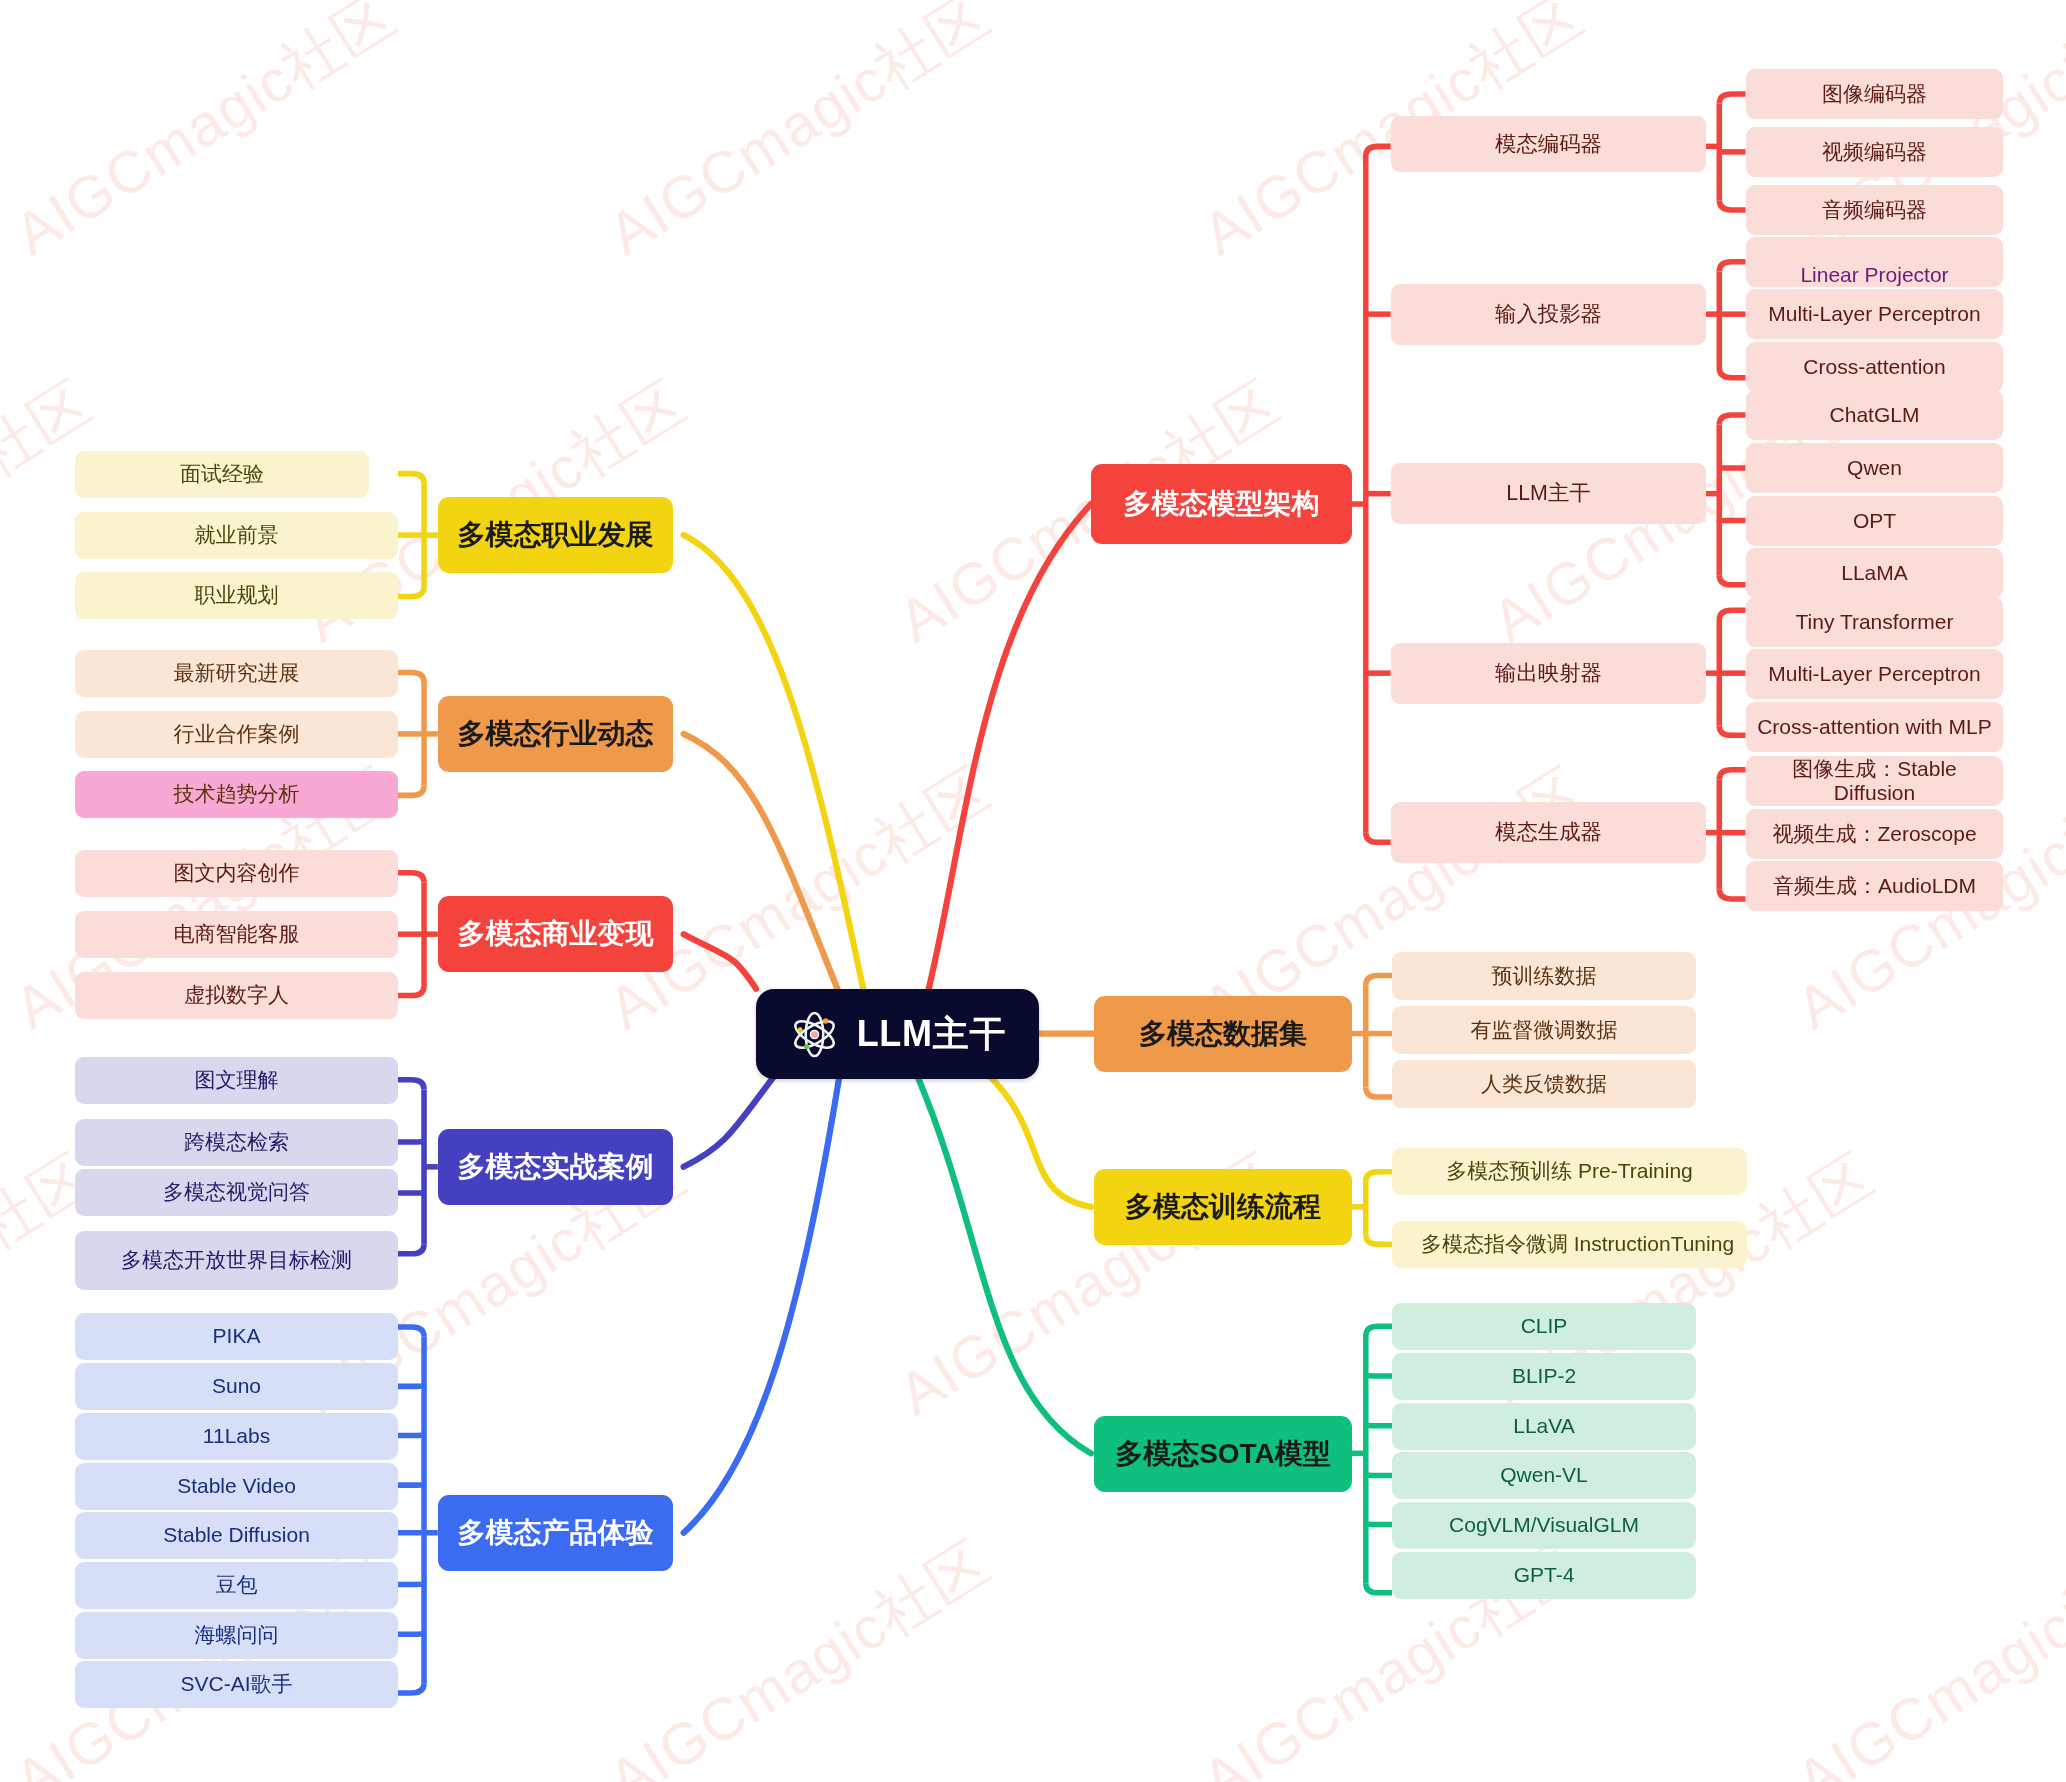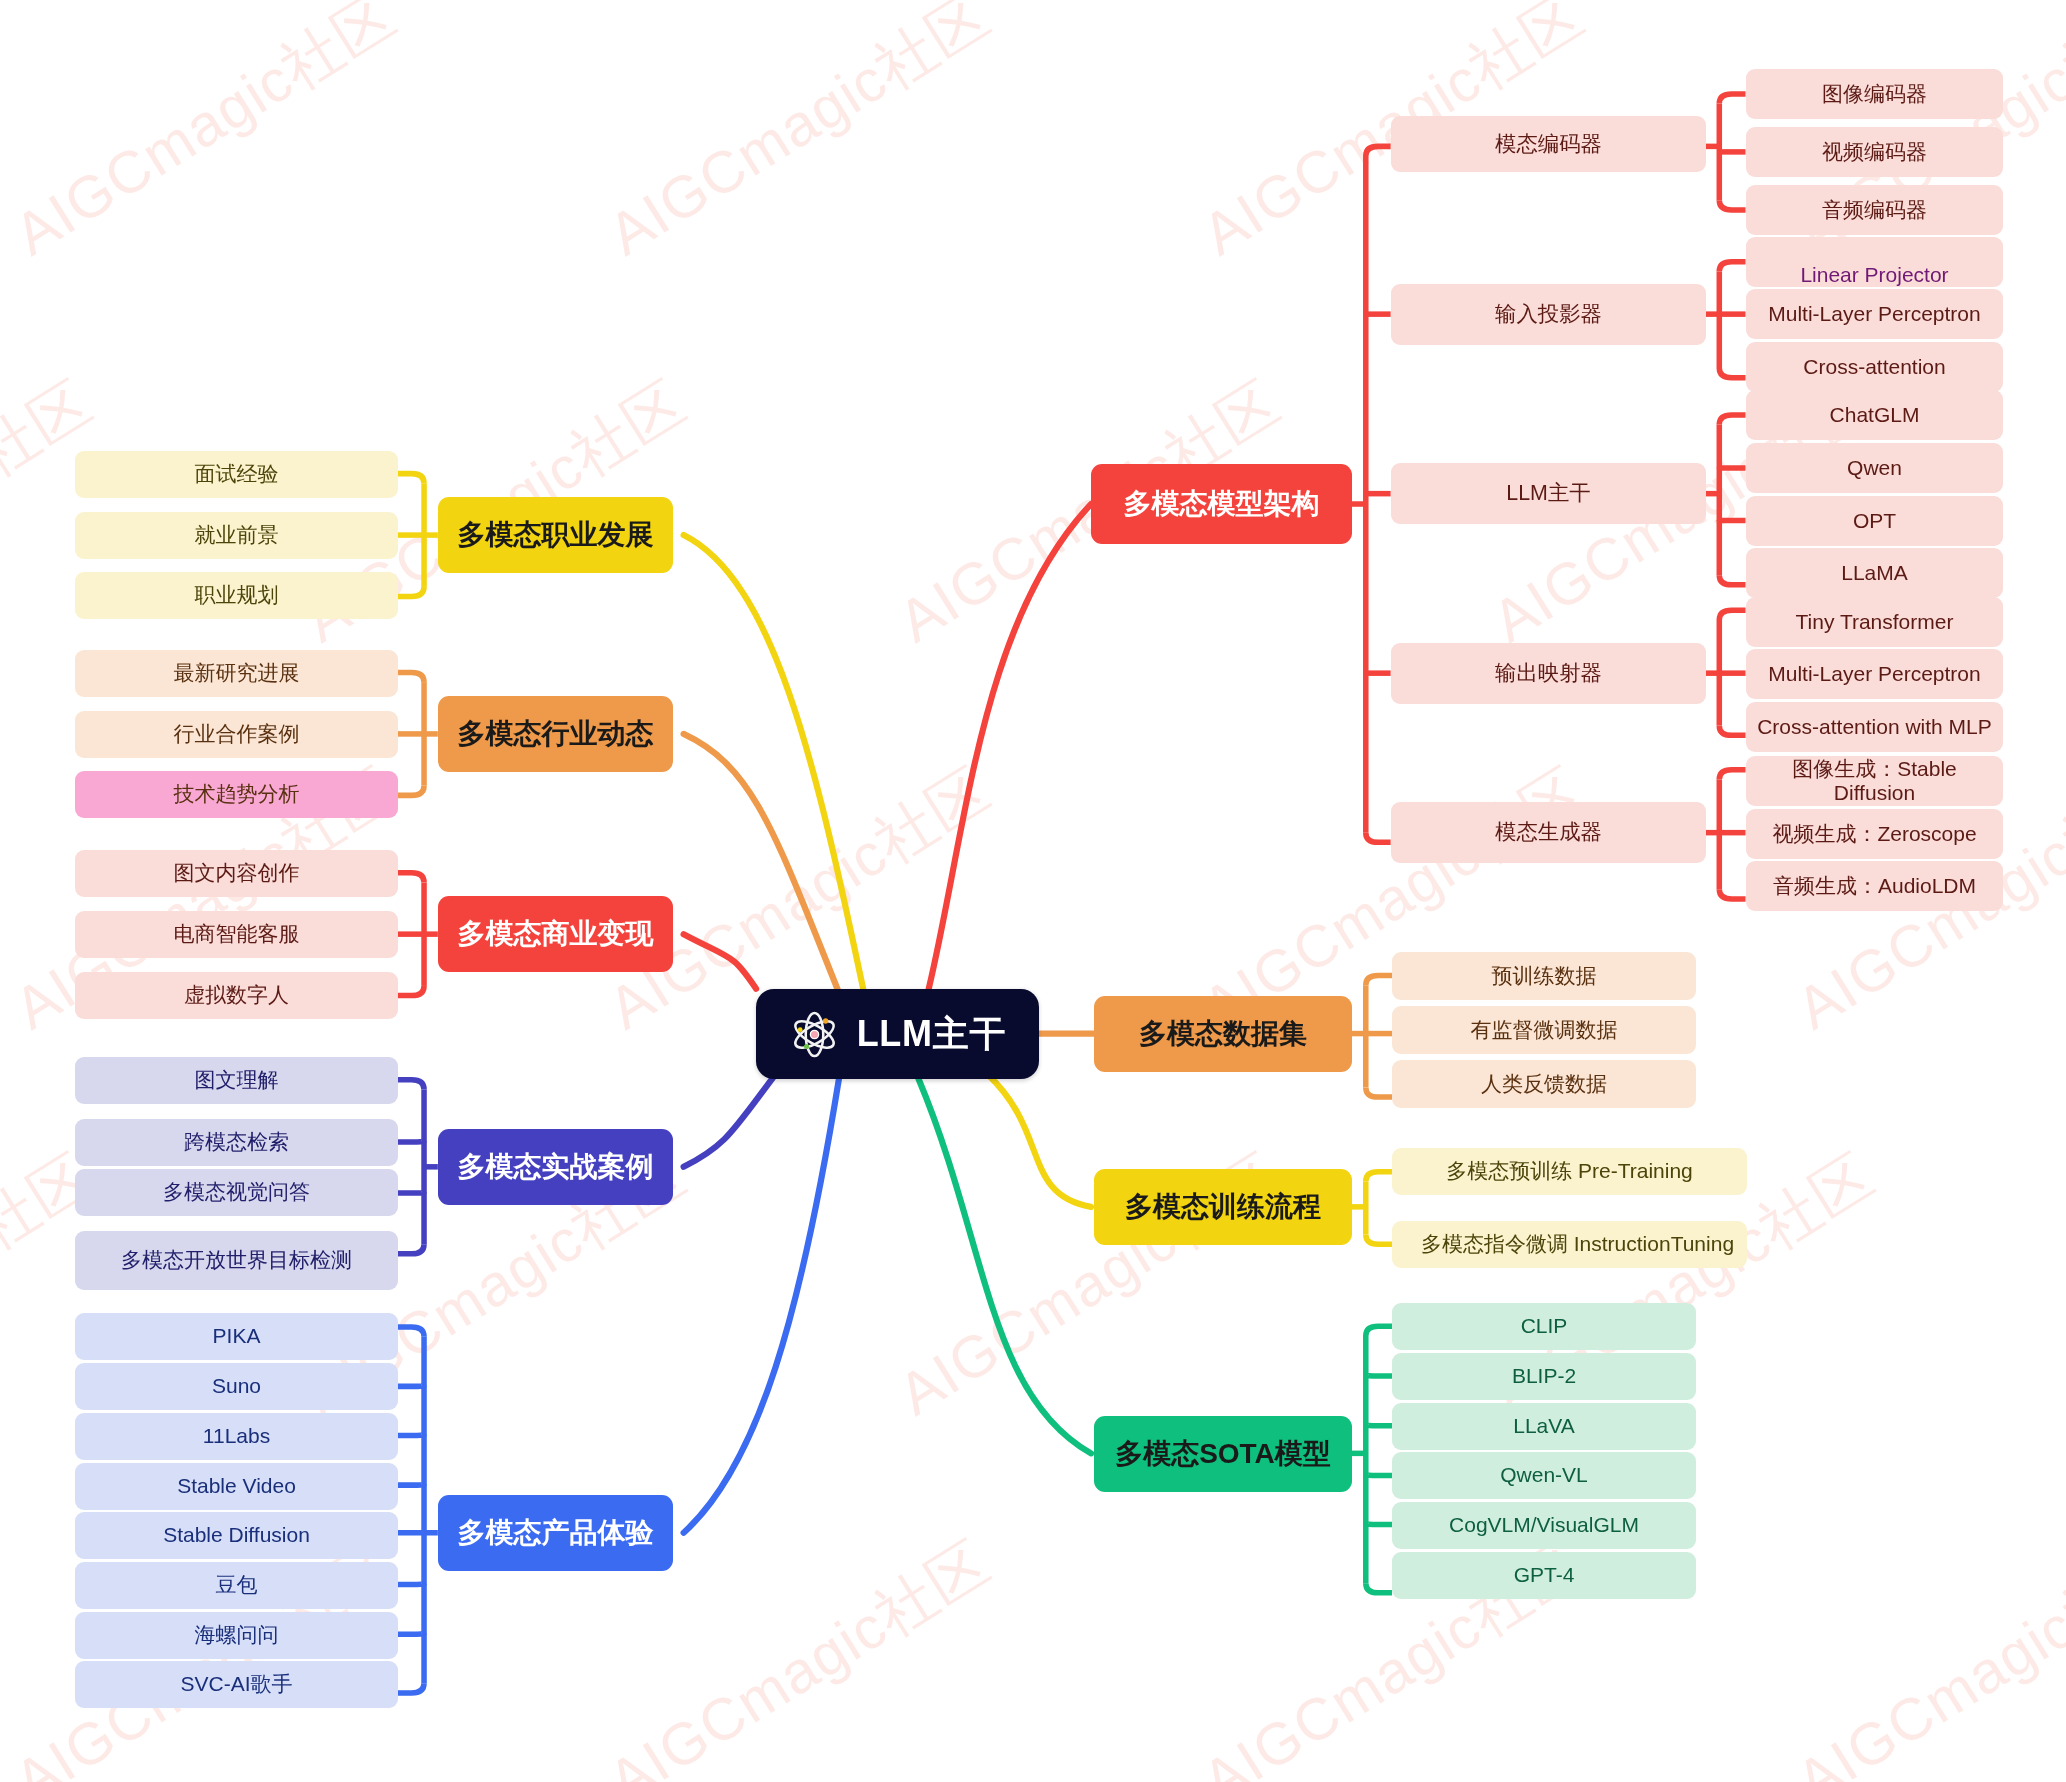--- a/index.html
+++ b/index.html
@@ -361,21 +361,21 @@
   <div class="node l3" style="left:1392px; top:1502px; width:304px; height:47px; background:#cfeede; color:#0e5f42;">
     <span class="node-label">CogVLM/VisualGLM</span>
   </div>
   <div class="node l3" style="left:1392px; top:1552px; width:304px; height:47px; background:#cfeede; color:#0e5f42;">
     <span class="node-label">GPT-4</span>
   </div>
 
   <div class="node l1 dark-text" style="left:438px; top:497px; width:235px; height:76px; background:#f2d411;">
     <span class="node-label">多模态职业发展</span>
   </div>
-  <div class="node l3" style="left:75px; top:451px; width:323px; height:47px; background:#faf3ce; color:#4c4409;align-items:center;">
+  <div class="node l3" style="left:75px; top:451px; width:294px; height:47px; background:#faf3ce; color:#4c4409;align-items:center;">
     <span class="node-label">面试经验</span>
   </div>
   <div class="node l3" style="left:75px; top:512px; width:323px; height:47px; background:#faf3ce; color:#4c4409;">
     <span class="node-label">就业前景</span>
   </div>
   <div class="node l3" style="left:75px; top:572px; width:323px; height:47px; background:#faf3ce; color:#4c4409;">
     <span class="node-label">职业规划</span>
   </div>
 
   <div class="node l1 dark-text" style="left:438px; top:696px; width:235px; height:76px; background:#ef9a4a;">

